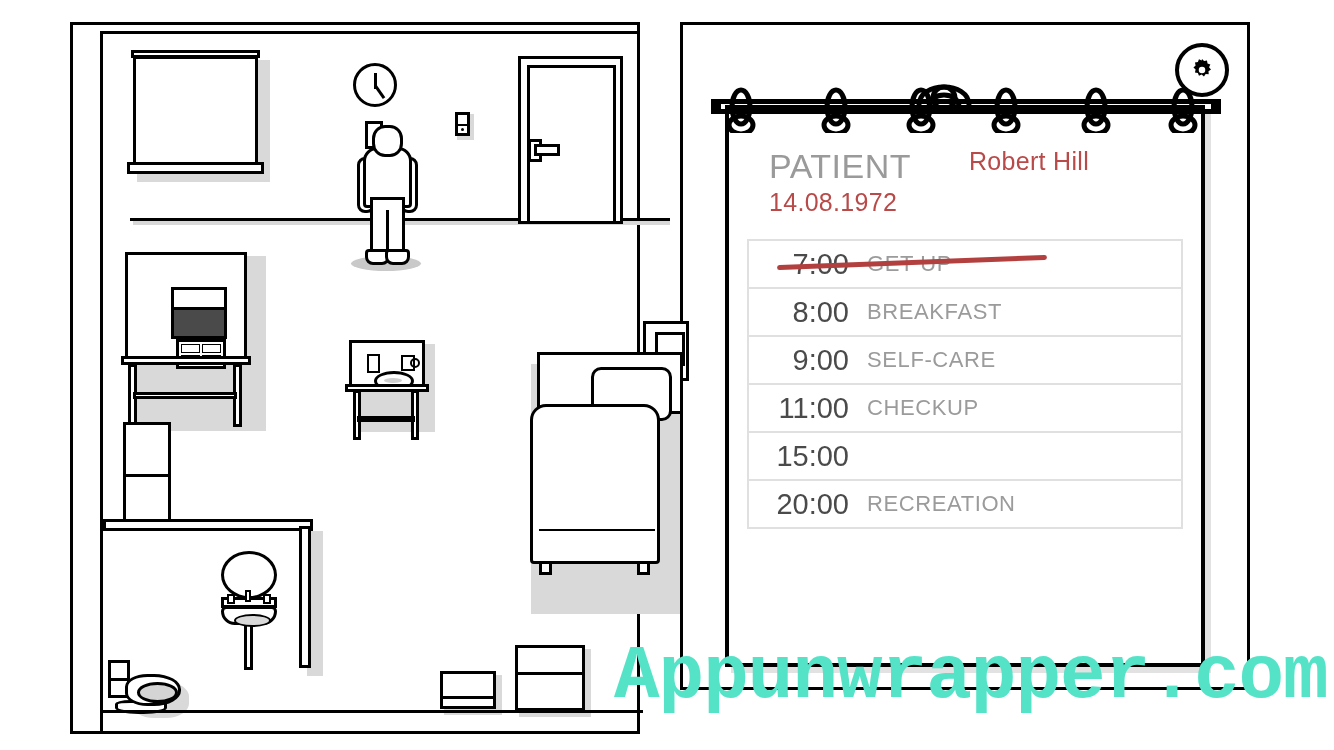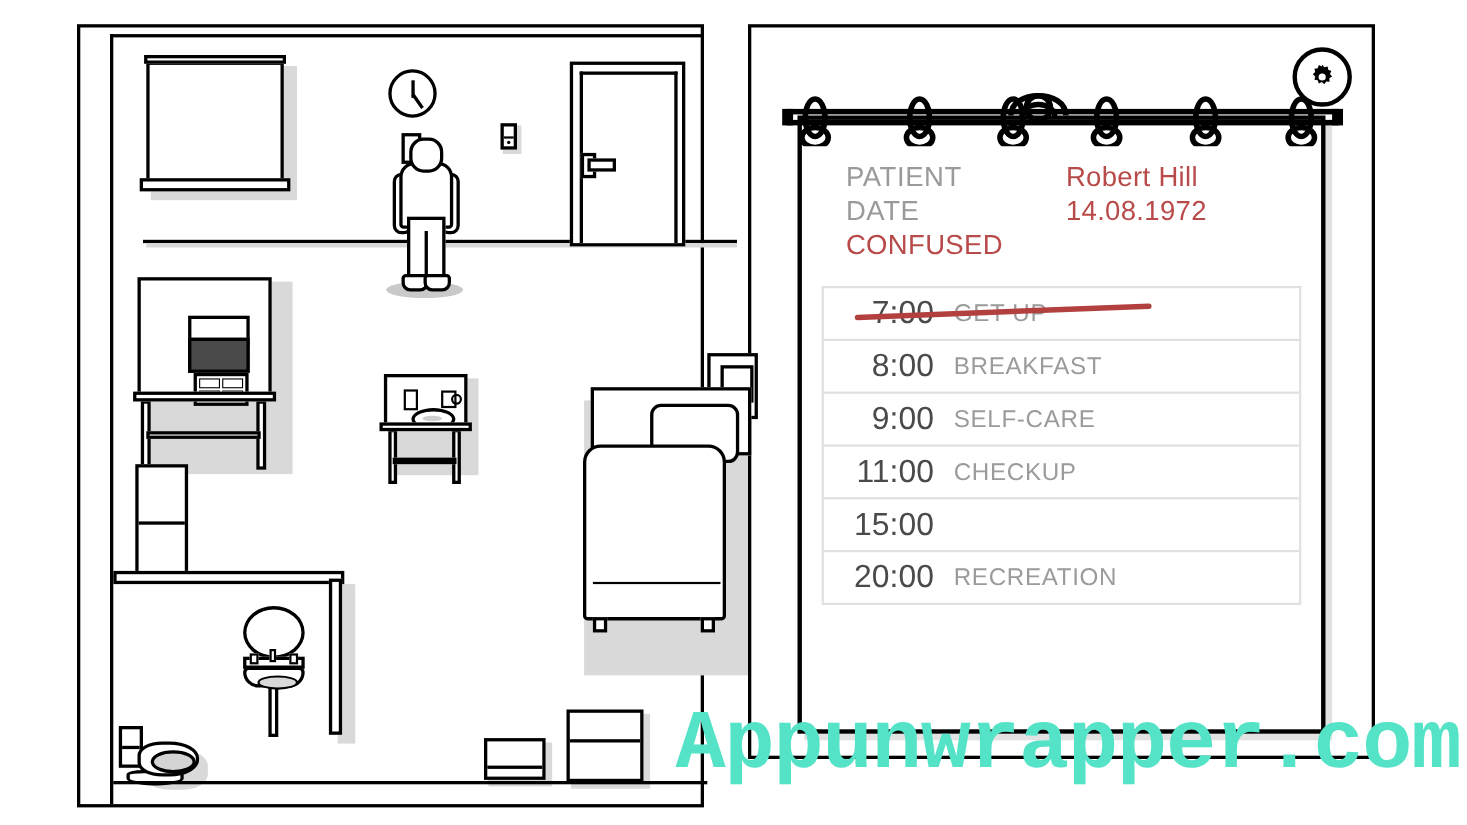--- a/index.html
+++ b/index.html
@@ -404,21 +404,21 @@
   }
 
   .paper-header {
     margin: 38px 0 0 40px;
     display: grid;
     grid-template-columns: 200px 1fr;
     row-gap: 2px;
   }
   .hdr-label {
     font-family: "Liberation Sans", sans-serif;
-    font-size: 25px;
+    font-size: 34px;
     letter-spacing: 0.5px;
     color: #9a9a9a;
     font-weight: 400;
   }
   .hdr-value {
     font-family: "Liberation Sans", sans-serif;
     font-size: 25px;
     letter-spacing: 0.3px;
     color: #b84a49;
     font-weight: 400;
@@ -647,23 +647,21 @@
           <ellipse cx="472" cy="52" rx="12" ry="9"></ellipse>
         </g>
       </svg>
     </div>
 
     <div class="paper">
 
       <div class="paper-header">
         <div class="hdr-label">PATIENT</div>
         <div class="hdr-value">Robert Hill</div>
-        <div class="hdr-label">DATE</div>
         <div class="hdr-value">14.08.1972</div>
-        <div class="hdr-value">CONFUSED</div>
       </div>
 
       <div class="schedule">
         <div class="sched-row done">
           <span class="strike"></span>
           <span class="sched-time">7:00</span>
           <span class="sched-task">GET UP</span>
         </div>
         <div class="sched-row">
           <span class="sched-time">8:00</span>

